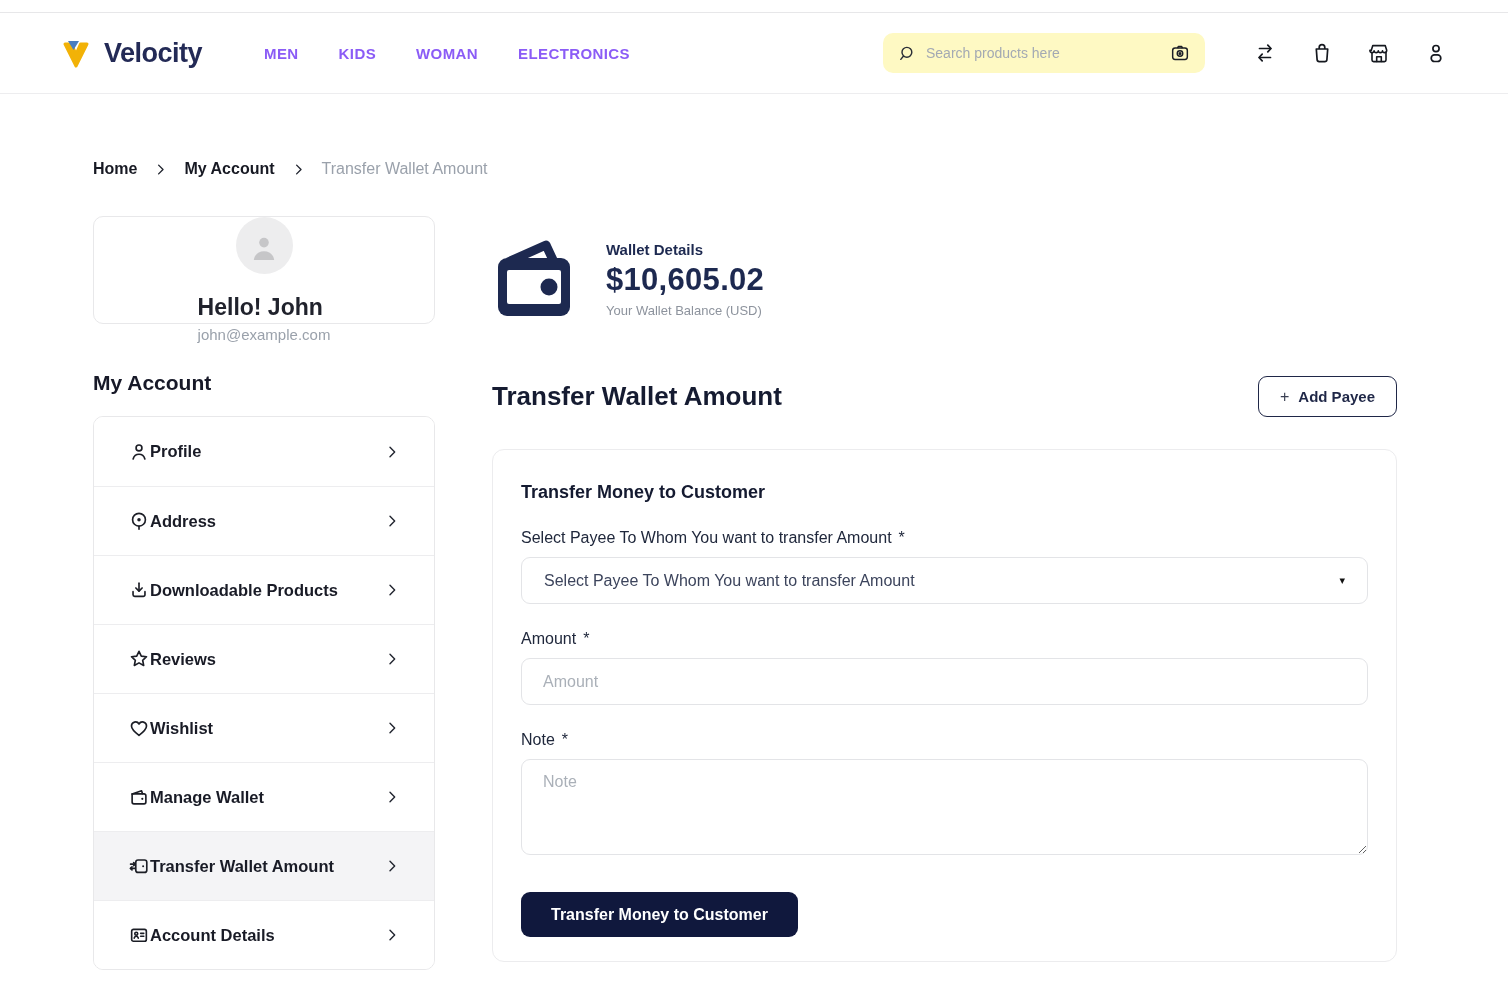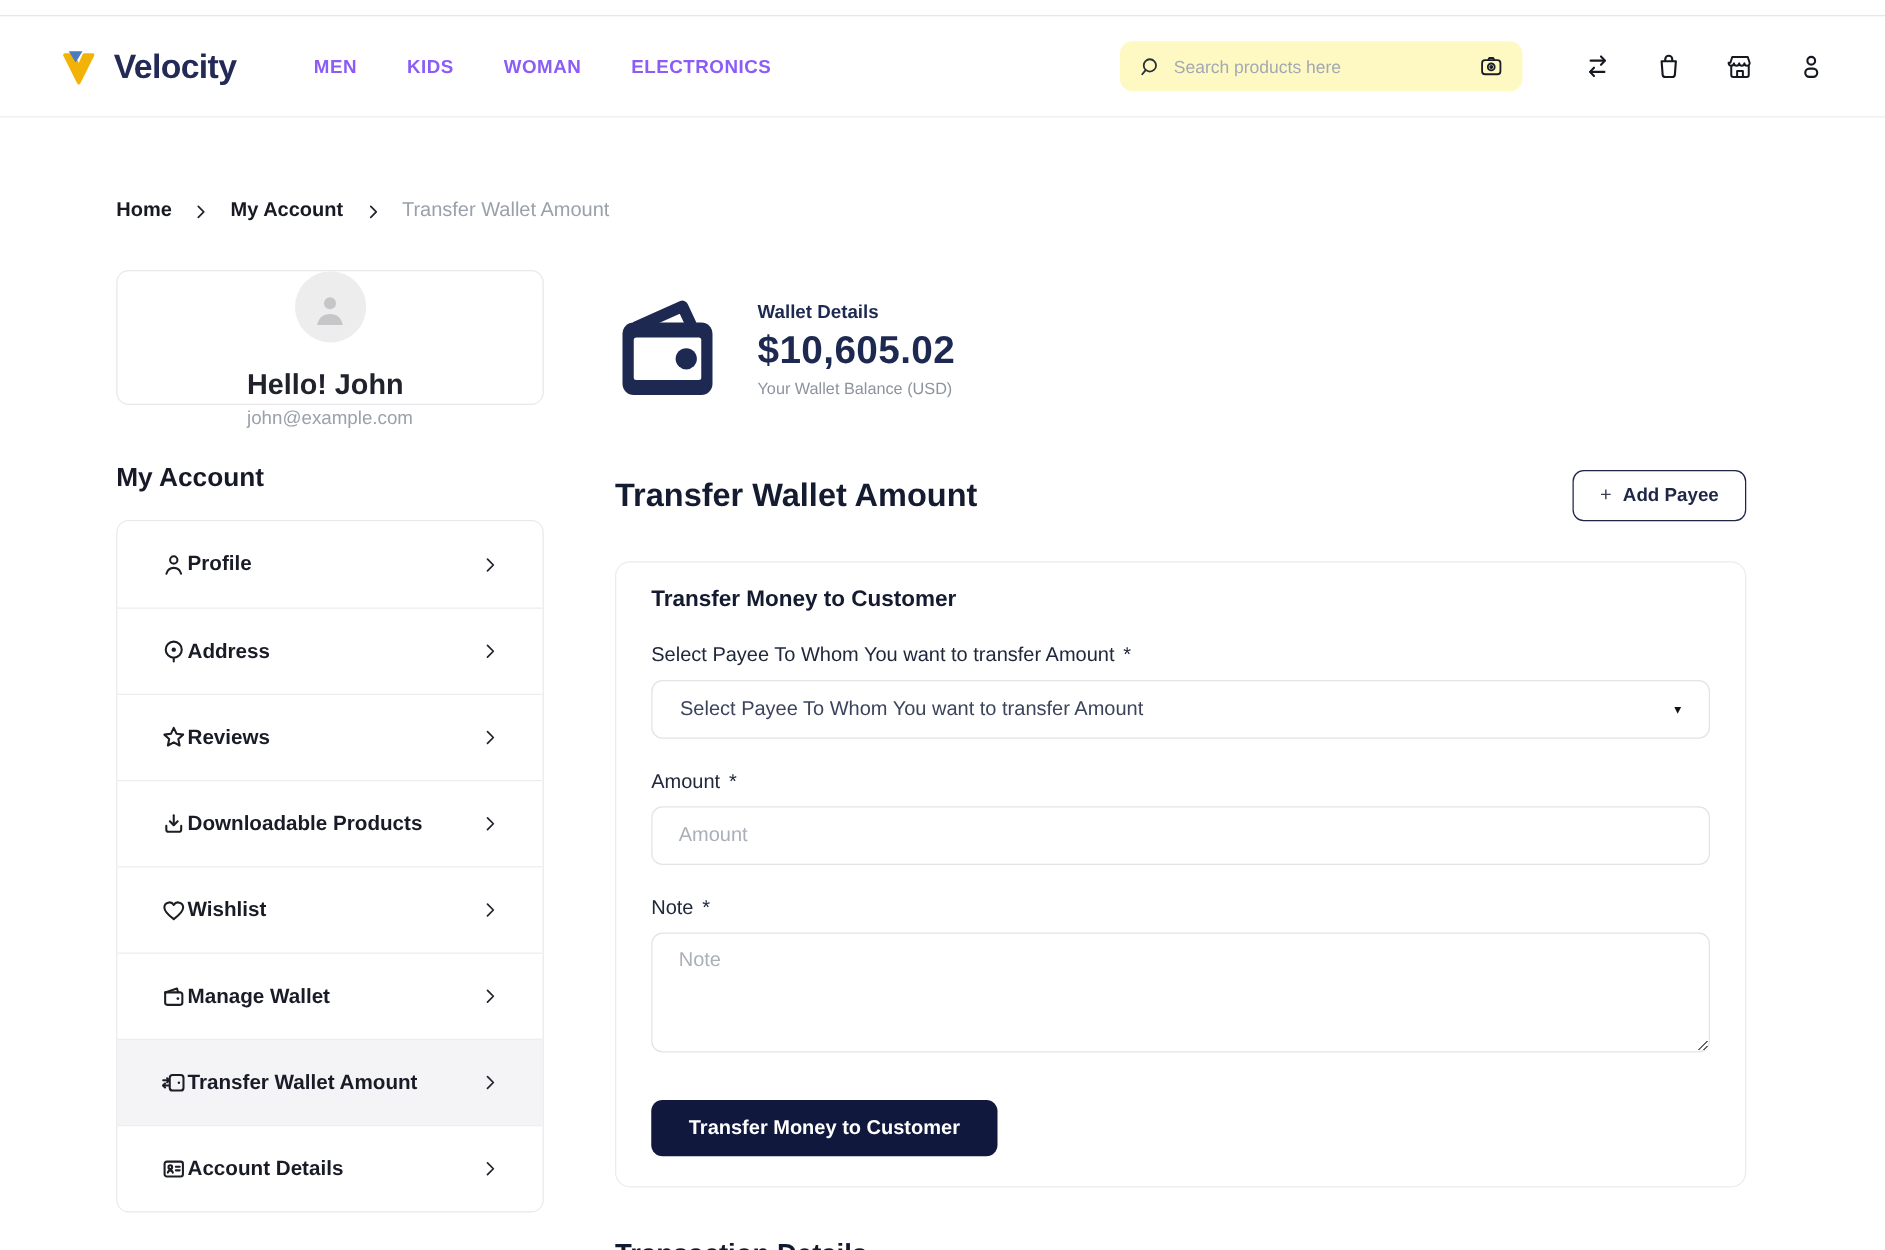--- a/index.html
+++ b/index.html
@@ -2,21 +2,21 @@
 <html><head>
 <meta charset="utf-8">
 <style>
   * { margin:0; padding:0; box-sizing:border-box; }
   html,body { background:#fff; }
   body { font-family:"Liberation Sans", sans-serif; color:#1a1d2b; }
   .page { position:relative; width:1508px; height:1000px; background:#fff; overflow:hidden; }
 
   
   .topstrip { height:13px; border-bottom:1px solid #e7e7e9; }
-  .header { height:81px; display:flex; align-items:center; padding:0 47px; border-bottom:1px solid #ededef; }
+  .header { height:81px; display:flex; align-items:center; padding:0 60px; border-bottom:1px solid #ededef; }
   .logo { display:flex; align-items:center; gap:8px; cursor:pointer; }
   .logo-text { font-size:27px; font-weight:800; color:#232a56; letter-spacing:-0.5px; }
   .nav { display:flex; gap:40px; margin-left:62px; }
   .nav-item { font-size:15px; font-weight:600; color:#8b5cf6; letter-spacing:0.4px; cursor:pointer; }
   .search { margin-left:auto; width:322px; height:40px; background:#fef9c3; border-radius:10px;
             display:flex; align-items:center; padding:0 14px; gap:10px; }
   .search input { flex:1; border:none; outline:none; background:transparent; font-size:14px; color:#333;
                   font-family:"Liberation Sans", sans-serif; }
   .search input::placeholder { color:#a3a9b3; }
   .hicons { display:flex; gap:33px; margin-left:48px; align-items:center; }
@@ -61,21 +61,21 @@
 
   
   .title-row { margin-top:52px; display:flex; align-items:center; justify-content:space-between; }
   .page-title { font-size:26px; font-weight:700; color:#151b31; }
   .add-payee { display:flex; align-items:center; gap:9px; height:41px; padding:0 21px;
                background:#fff; border:1.5px solid #1f2747; border-radius:9px; cursor:pointer; }
   .add-payee .plus { font-size:16px; color:#3a3f52; font-weight:400; }
   .add-payee .lbl { font-size:15px; font-weight:600; color:#1f2747; }
 
   
-  .form-card { margin-top:32px; border:1px solid #ececee; border-radius:12px; padding:19px 28px 24px; }
+  .form-card { margin-top:32px; border:1px solid #ececee; border-radius:12px; padding:32px 28px 24px; }
   .form-title { font-size:18px; font-weight:700; color:#141a30; }
   .field-label { margin-top:26px; font-size:16px; color:#20283c; font-weight:500; display:flex; gap:7px; }
   .req { color:#20283c; }
   .select-box { margin-top:10px; height:47px; border:1px solid #e3e4e7; border-radius:9px;
                 display:flex; align-items:center; padding:0 22px; cursor:pointer; background:#fff; }
   .select-text { font-size:16px; color:#3c445c; }
   .caret { margin-left:auto; font-size:11px; color:#111; }
   .text-input { margin-top:10px; width:100%; height:47px; border:1px solid #e3e4e7; border-radius:9px;
                 padding:0 21px; font-size:16px; color:#20283c; outline:none; font-family:"Liberation Sans", sans-serif; }
   .text-input::placeholder, textarea::placeholder { color:#aab0b8; }
@@ -228,41 +228,41 @@
             <span class="s-chev">
               <svg width="16" height="16" viewBox="0 0 24 24" fill="none" stroke="currentColor" stroke-width="2.1" stroke-linecap="round" stroke-linejoin="round">
                   <path d="M9 5l7 7-7 7"></path>
                 </svg>
             </span>
           </div>
 
 
           <div class="side-item">
             <span class="s-icon">
-              <svg width="22" height="22" viewBox="0 0 24 24" fill="none" stroke="currentColor" stroke-width="1.8" stroke-linejoin="round">
-                <path d="M12 3.6 l2.5 5.2 5.7.7 -4.2 3.9 1.1 5.6 -5.1-2.8 -5.1 2.8 1.1-5.6 -4.2-3.9 5.7-.7 Z"></path>
-              </svg>
-            </span>
-            <span class="s-label">Reviews</span>
-            <span class="s-chev">
-              <svg width="16" height="16" viewBox="0 0 24 24" fill="none" stroke="currentColor" stroke-width="2.1" stroke-linecap="round" stroke-linejoin="round">
-                  <path d="M9 5l7 7-7 7"></path>
-                </svg>
-            </span>
-          </div>
-
-          <div class="side-item">
-            <span class="s-icon">
               <svg width="22" height="22" viewBox="0 0 24 24" fill="none" stroke="currentColor" stroke-width="1.8" stroke-linecap="round" stroke-linejoin="round">
                 <path d="M12 4.5 V13"></path>
                   <path d="M8.6 9.8 12 13.3 15.4 9.8"></path>
                 <path d="M5.5 13.8 v3.4 a1.8 1.8 0 0 0 1.8 1.8 h9.4 a1.8 1.8 0 0 0 1.8-1.8 v-3.4"></path>
               </svg>
             </span>
             <span class="s-label">Downloadable Products</span>
+            <span class="s-chev">
+              <svg width="16" height="16" viewBox="0 0 24 24" fill="none" stroke="currentColor" stroke-width="2.1" stroke-linecap="round" stroke-linejoin="round">
+                  <path d="M9 5l7 7-7 7"></path>
+                </svg>
+            </span>
+          </div>
+
+          <div class="side-item">
+            <span class="s-icon">
+              <svg width="22" height="22" viewBox="0 0 24 24" fill="none" stroke="currentColor" stroke-width="1.8" stroke-linejoin="round">
+                <path d="M12 3.6 l2.5 5.2 5.7.7 -4.2 3.9 1.1 5.6 -5.1-2.8 -5.1 2.8 1.1-5.6 -4.2-3.9 5.7-.7 Z"></path>
+              </svg>
+            </span>
+            <span class="s-label">Reviews</span>
             <span class="s-chev">
               <svg width="16" height="16" viewBox="0 0 24 24" fill="none" stroke="currentColor" stroke-width="2.1" stroke-linecap="round" stroke-linejoin="round">
                   <path d="M9 5l7 7-7 7"></path>
                 </svg>
             </span>
           </div>
 
           <div class="side-item">
             <span class="s-icon">
               <svg width="22" height="22" viewBox="0 0 24 24" fill="none" stroke="currentColor" stroke-width="1.8" stroke-linejoin="round" stroke-linecap="round">

